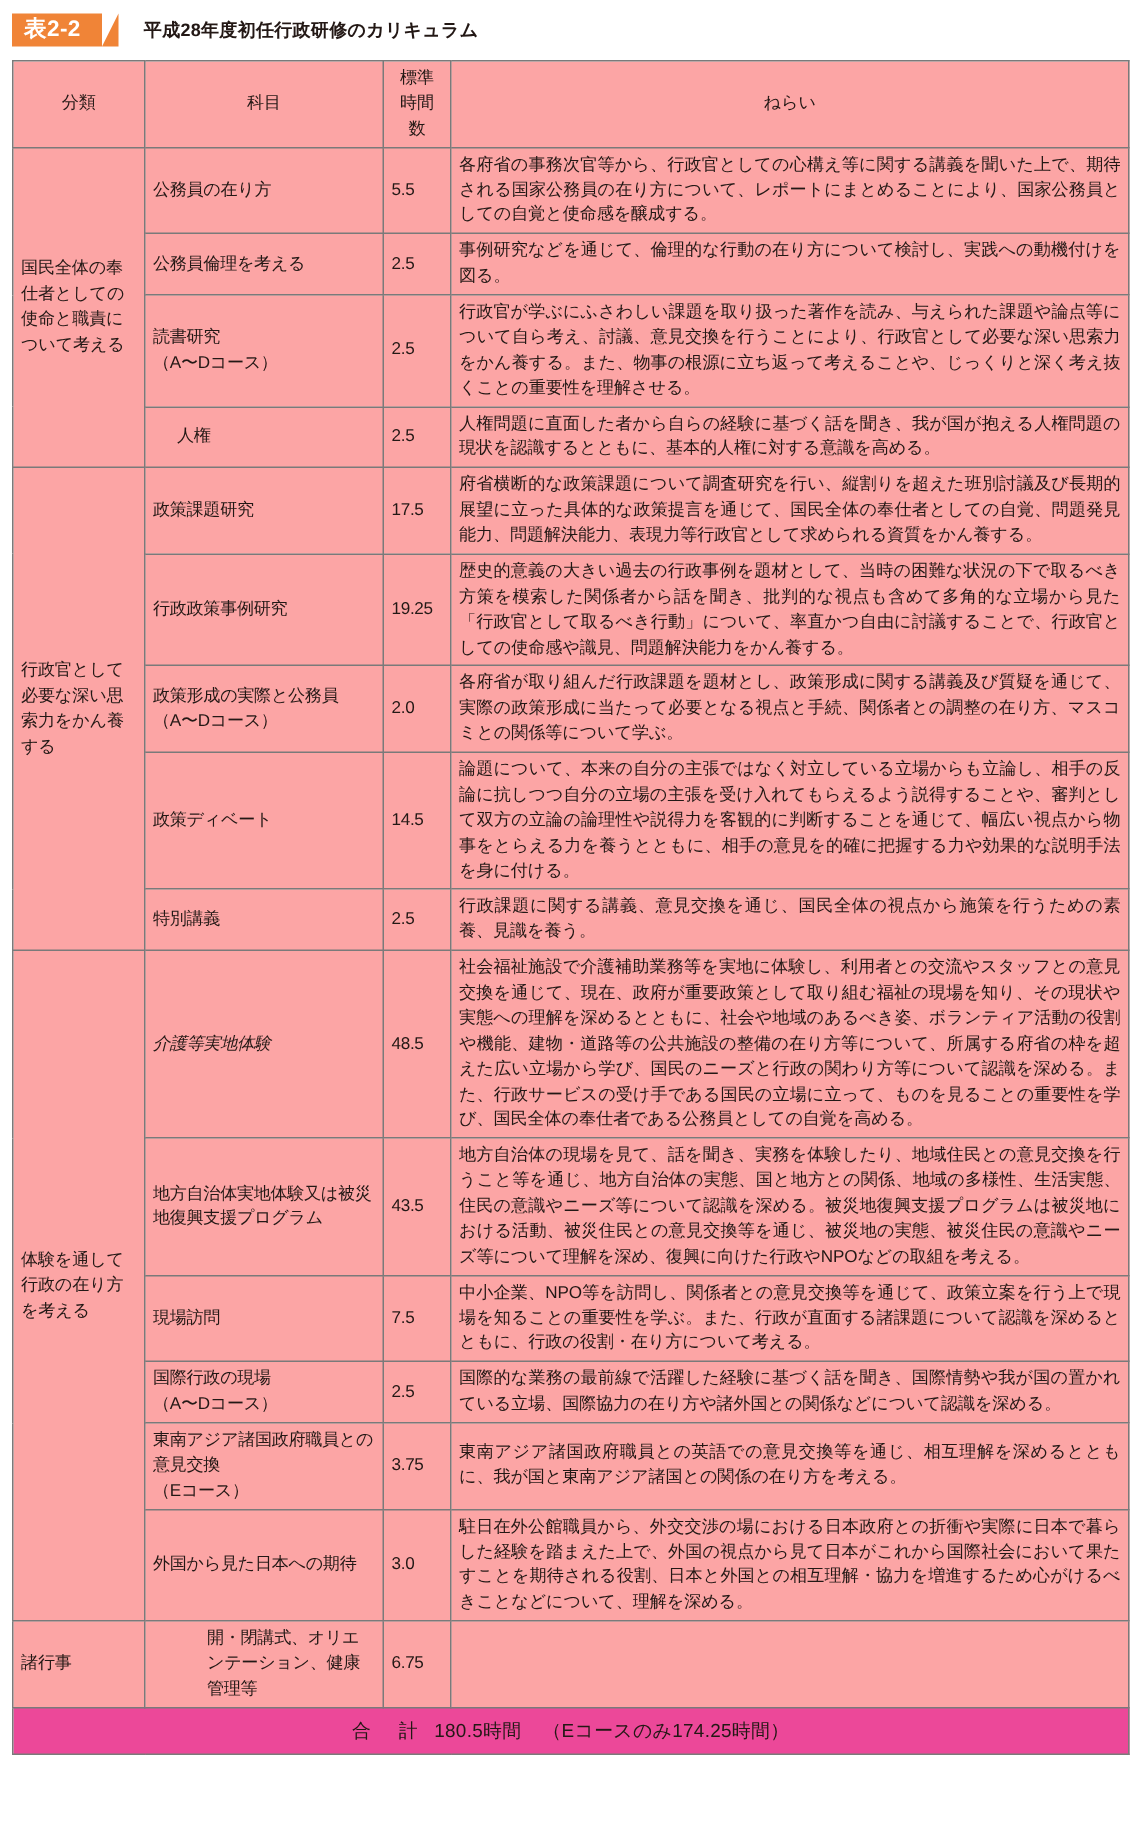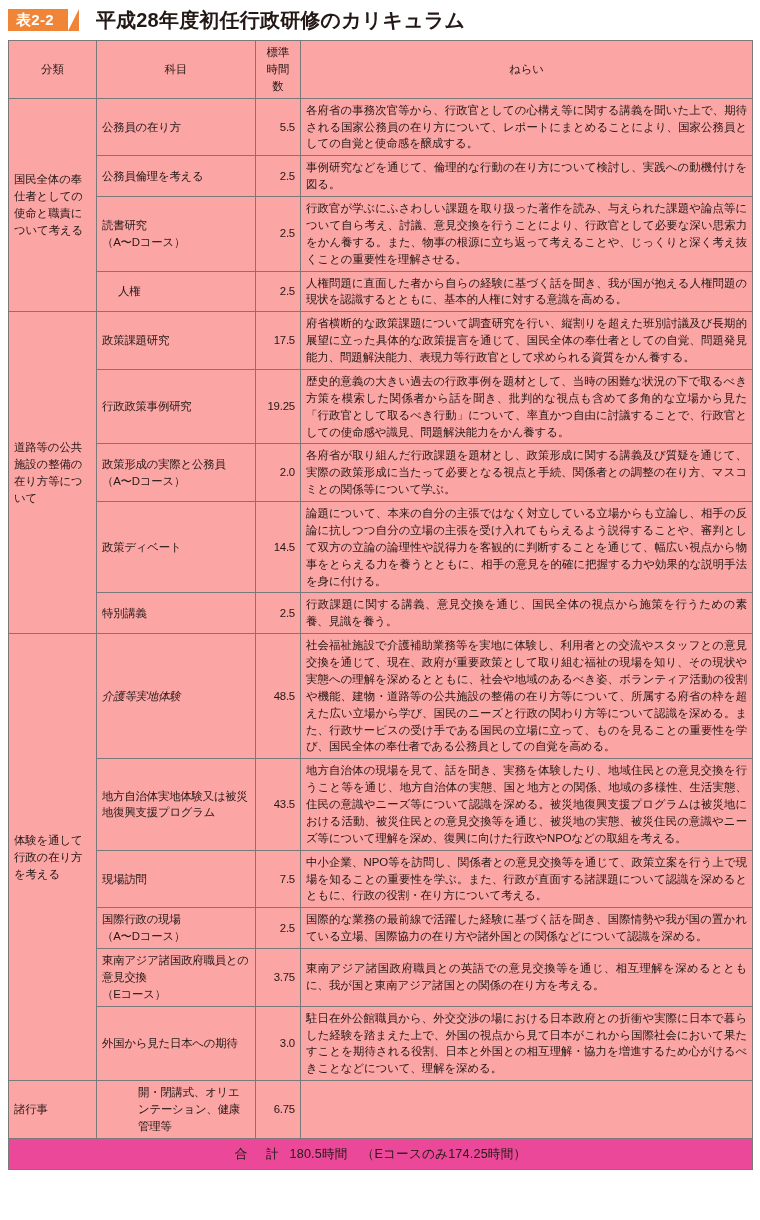--- a/index.html
+++ b/index.html
@@ -48,21 +48,21 @@
     top: 0;
     right: -11px;
     width: 0;
     height: 0;
     border-style: solid;
     border-width: 0 0 22px 11px;
     border-color: transparent transparent #F08437 transparent;
   }
   .title-text {
     margin-left: 28px;
-    font-size: 20px;
+    font-size: 12px;
     font-weight: bold;
     color: #231815;
     letter-spacing: .2px;
     white-space: nowrap;
   }
 
   
   table.curriculum {
     border-collapse: collapse;
     width: 744px;
@@ -109,21 +109,21 @@
     letter-spacing: -0.1px;
   }
   td.subj {
     text-align: left;
     font-size: 12.2px;
     line-height: 1.45;
     padding-left: 7px;
     letter-spacing: -0.2px;
   }
   td.hours {
-    text-align: right;
+    text-align: left;
     font-size: 12.2px;
     letter-spacing: -0.2px;
   }
   td.aim {
     text-align: justify;
     text-justify: inter-character;
     font-size: 11.5px;
     line-height: 1.5;
     padding: 4px 6px;
     letter-spacing: -0.05px;
@@ -197,21 +197,21 @@
 （A〜Dコース）</td>
           <td class="hours">2.5</td>
           <td class="aim">行政官が学ぶにふさわしい課題を取り扱った著作を読み、与えられた課題や論点等について自ら考え、討議、意見交換を行うことにより、行政官として必要な深い思索力をかん養する。また、物事の根源に立ち返って考えることや、じっくりと深く考え抜くことの重要性を理解させる。</td>
         </tr>
         <tr>
           <td class="subj" style="white-space: pre-line; padding-left: 21px;">人権</td>
           <td class="hours">2.5</td>
           <td class="aim">人権問題に直面した者から自らの経験に基づく話を聞き、我が国が抱える人権問題の現状を認識するとともに、基本的人権に対する意識を高める。</td>
         </tr>
         <tr>
-          <td class="cat" rowspan="5">道路等の公共施設の整備の在り方等について</td>
+          <td class="cat" rowspan="5">行政官として必要な深い思索力をかん養する</td>
           <td class="subj" style="white-space: pre-line;">政策課題研究</td>
           <td class="hours">17.5</td>
           <td class="aim">府省横断的な政策課題について調査研究を行い、縦割りを超えた班別討議及び長期的展望に立った具体的な政策提言を通じて、国民全体の奉仕者としての自覚、問題発見能力、問題解決能力、表現力等行政官として求められる資質をかん養する。</td>
         </tr>
         <tr>
           <td class="subj" style="white-space: pre-line;">行政政策事例研究</td>
           <td class="hours">19.25</td>
           <td class="aim">歴史的意義の大きい過去の行政事例を題材として、当時の困難な状況の下で取るべき方策を模索した関係者から話を聞き、批判的な視点も含めて多角的な立場から見た「行政官として取るべき行動」について、率直かつ自由に討議することで、行政官としての使命感や識見、問題解決能力をかん養する。</td>
         </tr>
         <tr>

